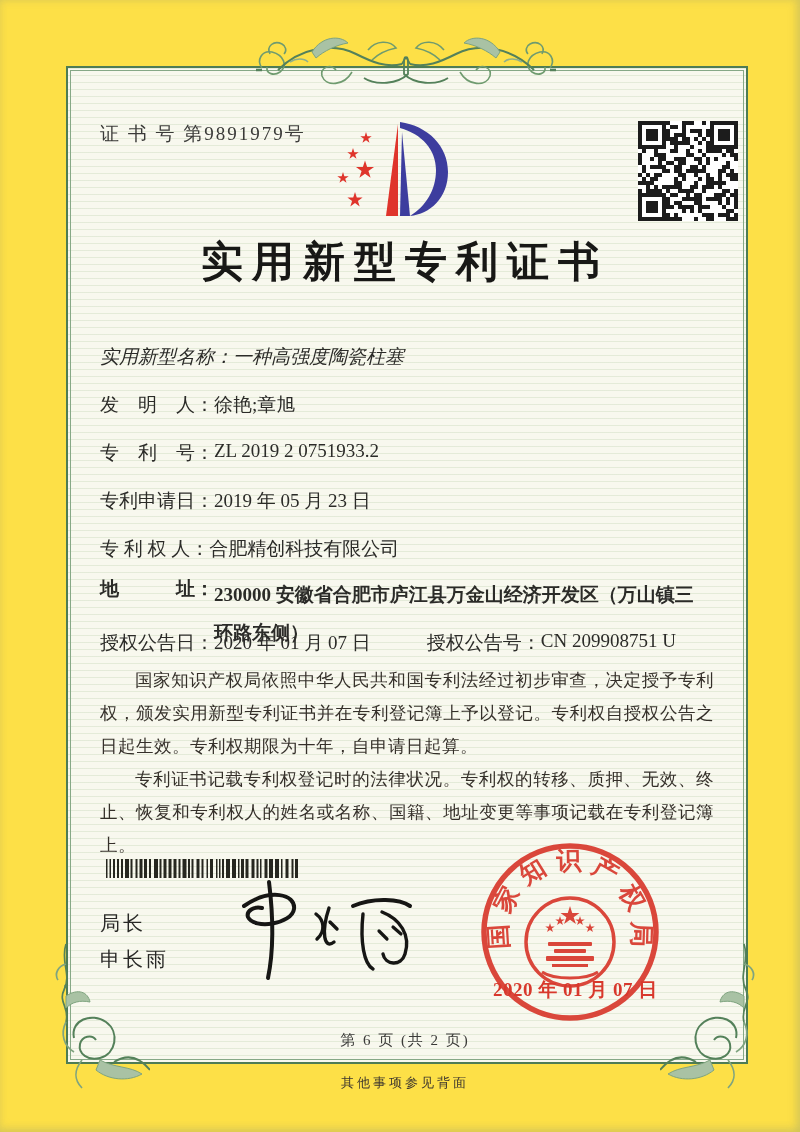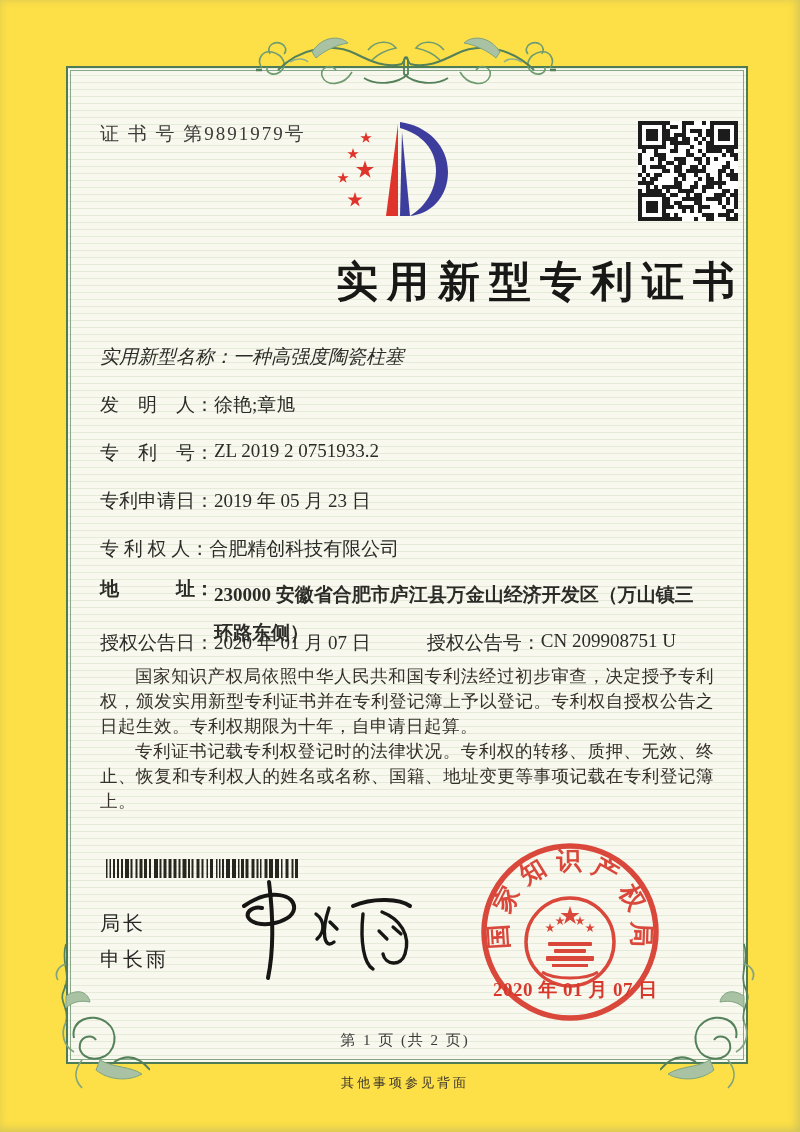--- a/index.html
+++ b/index.html
@@ -6,28 +6,28 @@
   body{width:800px;height:1132px;background:#e9e9e4;font-family:"Liberation Serif",serif;}
   .page{position:relative;width:800px;height:1132px;background:#fde047;overflow:hidden;
         box-shadow:inset -4px 0 8px rgba(140,150,120,.25), inset 0 -4px 8px rgba(140,150,120,.2);}
   
   .frame{position:absolute;left:66px;top:66px;width:678px;height:994px;
          border:2.5px solid #4e7c54;background:#f8f8ee;
          background-image:repeating-linear-gradient(180deg,rgba(176,200,160,.28) 0 1px,transparent 1px 7px);}
   .frame-inner{position:absolute;inset:2px;border:1px solid #86a886;}
   .abs{position:absolute;}
   .cert-no{left:100px;top:121px;font-size:19px;letter-spacing:2px;color:#3a3a38;}
-  .title{left:66px;top:234px;width:678px;text-align:right;font-size:42px;letter-spacing:9px;
-         color:#181816;font-weight:600;margin-top:20px;}
+  .title{left:66px;top:234px;width:678px;text-align:center;font-size:42px;letter-spacing:9px;
+         color:#181816;font-weight:600;}
   .row{left:100px;font-size:19px;color:#2b2b28;white-space:pre;display:flex;}
   .row .lbl{flex:0 0 auto;}
   .row .val{white-space:normal;}
   .addr-val{width:482px;line-height:38px;}
   .grant2{margin-left:56px;}
-  .body-text{left:100px;top:664px;width:614px;font-size:17.5px;line-height:25px;
+  .body-text{left:100px;top:664px;width:614px;font-size:17.5px;line-height:33px;
              color:#35302a;text-align:justify;letter-spacing:.5px;}
   .body-text p{margin:0;text-indent:2em;}
   .director{left:100px;font-family:"Liberation Sans",sans-serif;font-size:20px;
             letter-spacing:3px;color:#282826;font-weight:500;}
   .seal-date{left:493px;top:977px;font-size:19px;color:#d8382c;letter-spacing:.5px;font-weight:600;z-index:6;}
   .page-info{left:66px;top:1031px;width:678px;text-align:center;font-size:15px;color:#3a3a38;letter-spacing:2px;}
   .back-note{left:66px;top:1074px;width:678px;text-align:center;font-size:13px;color:#3c362e;letter-spacing:3px;}
   svg{display:block;}
 </style>
 </head>
@@ -550,16 +550,16 @@
       <use href="#star" transform="translate(112,88) scale(5)"></use>
       <rect x="70" y="102" width="44" height="4" rx="1"></rect>
       <rect x="76" y="109" width="32" height="4" rx="1"></rect>
       <rect x="68" y="116" width="48" height="5" rx="1"></rect>
       <rect x="74" y="124" width="36" height="3"></rect>
       <path d="M64,132 C76,140 108,140 120,132" fill="none" stroke="#d8382c" stroke-width="3"></path>
     </g>
   </svg>
   <div class="abs seal-date">2020 年 01 月 07 日</div>
 
-  <div class="abs page-info">第 1 页 (共 2 页)</div>
+  <div class="abs page-info">第 6 页 (共 2 页)</div>
   <div class="abs back-note">其他事项参见背面</div>
 
 </div>
 
 </body></html>

